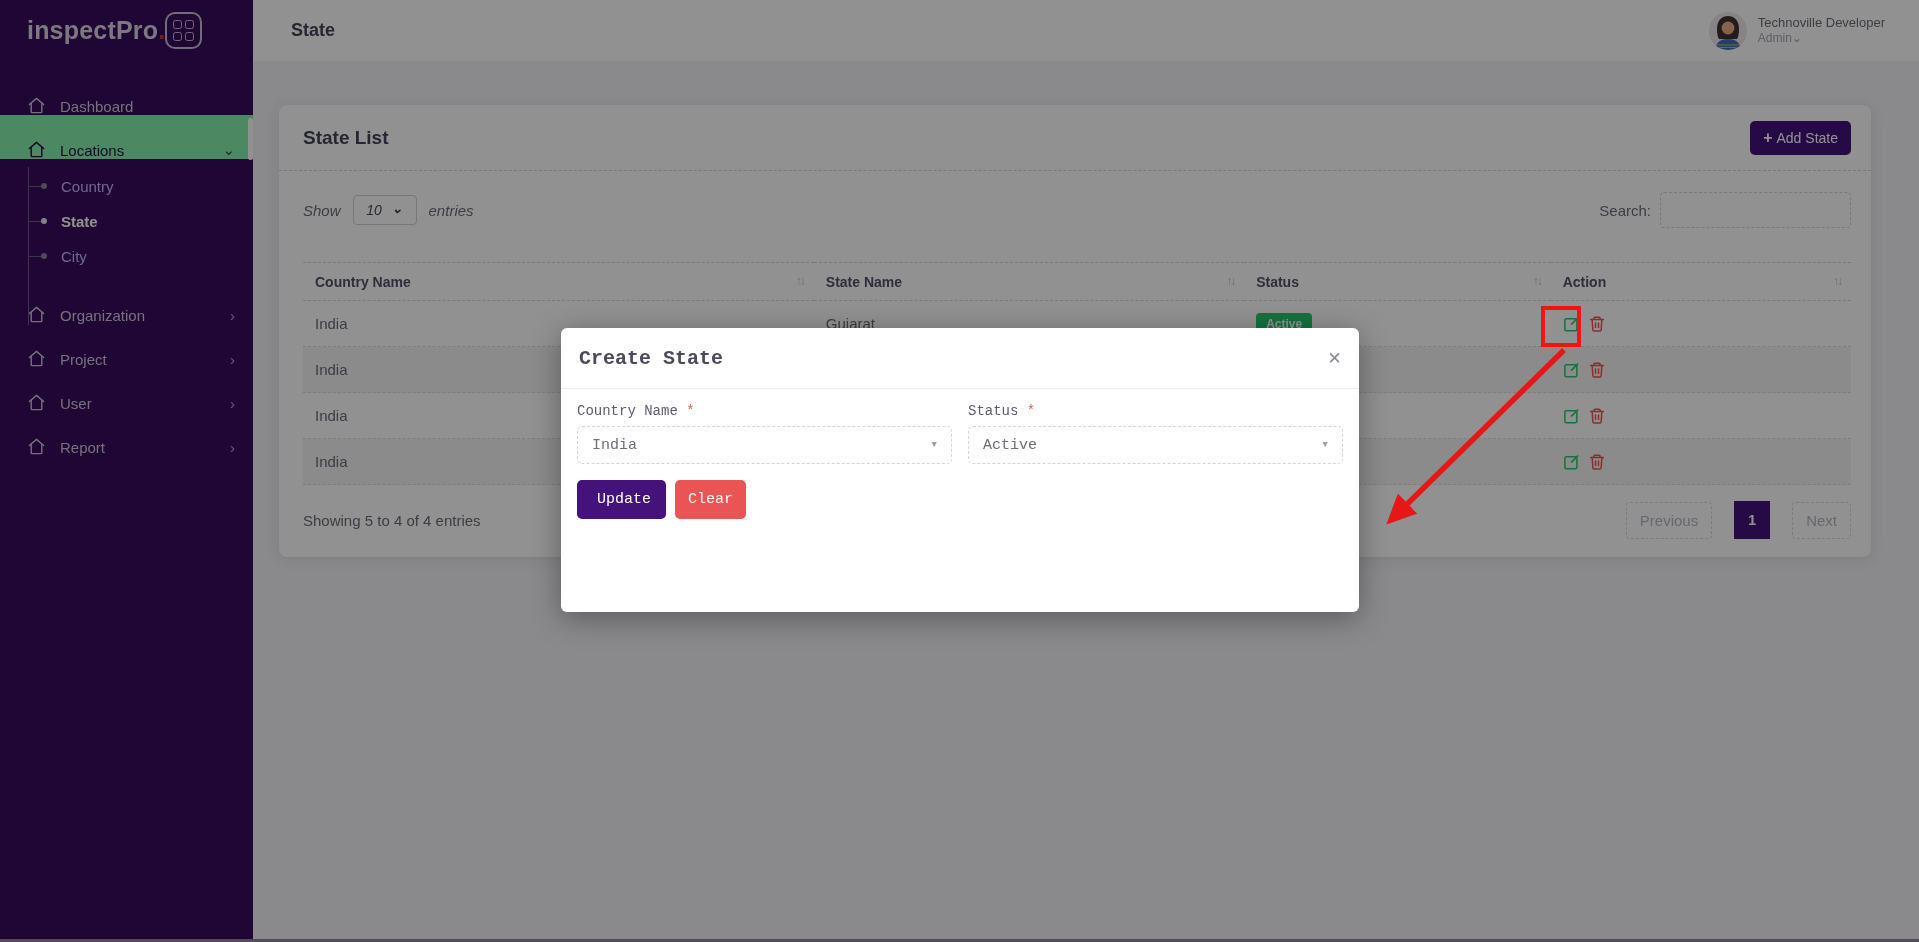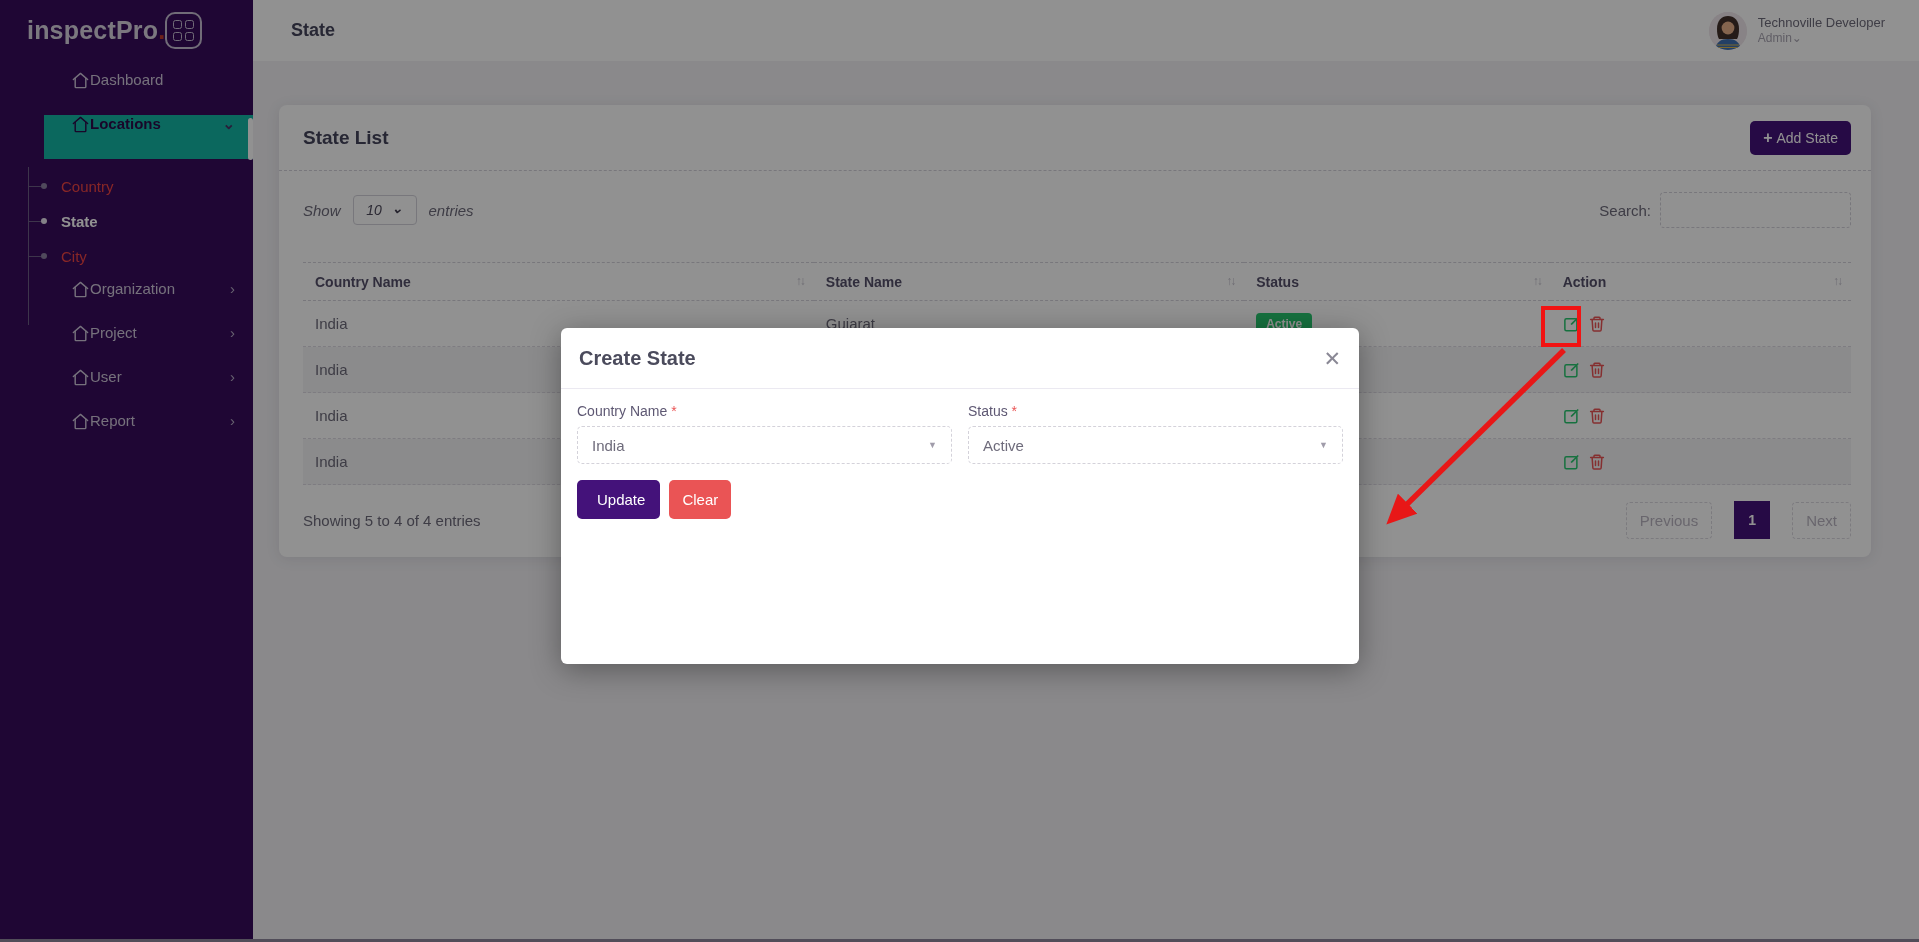--- a/index.html
+++ b/index.html
@@ -8,29 +8,29 @@
   .app { position:relative; width:1919px; height:942px; background:#f2f1f4; overflow:hidden; }
 
   
   .sidebar { position:absolute; left:0; top:0; width:253px; height:942px; background:#370c5c; z-index:10; }
   .logo-row { height:61px; display:flex; align-items:center; padding-left:27px; }
   .logo-text { font-size:25px; font-weight:bold; color:#d9d3e0; letter-spacing:.2px; }
   .logo-dot { color:#c43a2e; }
   .logo-badge { width:37px; height:37px; border:2px solid #c7bfd4; border-radius:10px; display:grid; grid-template-columns:9px 9px; grid-template-rows:9px 9px; gap:3px; align-content:center; justify-content:center; }
   .logo-badge i { border:1.8px solid #c7bfd4; border-radius:2.5px; display:block; }
   nav { padding-top:10px; }
-  .nav-item { height:44px; display:flex; align-items:flex-start; padding:0 18px 0 27px; color:#cfc7da; font-size:15px; gap:0; cursor:pointer;margin-left:44px; }
+  .nav-item { height:44px; display:flex; align-items:flex-end; padding:0 18px 0 27px; color:#cfc7da; font-size:15px; gap:14px; cursor:pointer; }
   .nav-item .home-ic { width:19px; height:19px; flex:0 0 auto; }
   .nav-item .chev { margin-left:auto; color:#b5abc5; font-size:15px; }
-  .nav-item.active { background:#14b8a6; color:#2c0b49; font-weight:bold; }
+  .nav-item.active { background:#86efac; color:#2c0b49; font-weight:normal; }
   .nav-item.active .chev { color:#4a3366; }
   .scroll-thumb { position:absolute; right:0px; top:118px; width:5px; height:42px; background:#ffffff; border-radius:3px; }
   .subtree { position:relative; padding:10px 0 6px; }
   .trunk { position:absolute; left:28px; top:8px; height:158px; width:1px; background:#6b5d85; }
-  .sub-item { height:35px; display:flex; align-items:center; color:#ef4444; font-size:15px; padding-left:61px; position:relative; cursor:pointer; }
+  .sub-item { height:35px; display:flex; align-items:center; color:#c4b5fd; font-size:15px; padding-left:61px; position:relative; cursor:pointer; }
   .sub-item .twig { position:absolute; left:28px; top:17px; width:13px; height:1px; background:#6b5d85; }
   .sub-item .dot { position:absolute; left:41px; top:14px; width:6px; height:6px; border-radius:50%; background:#8d80a3; }
   .sub-item.active { color:#ffffff; font-weight:bold; }
   .sub-item.active .dot { background:#e8e3ef; }
 
   
   .topbar { position:absolute; left:253px; top:0; right:0; height:61px; background:#ffffff; display:flex; align-items:center; padding:0 34px 0 38px; z-index:5; }
   .topbar-title { font-size:18px; font-weight:bold; color:#45455c; }
   .user { margin-left:auto; display:flex; align-items:center; gap:11px; cursor:pointer; }
   .avatar { width:38px; height:38px; border-radius:50%; overflow:hidden; background:#efe6ea; flex:0 0 auto; }
@@ -64,21 +64,21 @@
   .card-foot { display:flex; align-items:center; padding:16px 20px 0 24px; }
   .foot-info { font-size:15px; color:#6e6b7b; }
   .pager { margin-left:auto; display:flex; align-items:center; gap:22px; }
   .page-btn { height:37px; border:1px dashed #dbd9e0; color:#b9b4c0; font-size:15px; display:flex; align-items:center; justify-content:center; padding:0 13px; border-radius:4px; background:none; font-family:inherit; cursor:pointer; }
   .page-num { width:36px; height:38px; background:#44127a; color:#fff; font-size:14px; font-weight:bold; display:flex; align-items:center; justify-content:center; border:none; cursor:pointer; }
 
   .bottom-strip { position:absolute; left:0; bottom:0; width:100%; height:3px; background:#514d59; z-index:45; }
 
   
   .backdrop { position:absolute; inset:0; background:rgba(0,0,0,0.43); z-index:40; }
-  .modal { position:absolute; left:561px; top:328px; width:798px; height:336px; background:#ffffff; border-radius:6px; z-index:50; box-shadow:0 6px 30px rgba(0,0,0,.35); }
+  .modal { position:absolute; left:561px; top:328px; width:798px; height:284px; background:#ffffff; border-radius:6px; z-index:50; box-shadow:0 6px 30px rgba(0,0,0,.35);font-family:Liberation Mono, monospace; }
   .modal-head { height:61px; display:flex; align-items:center; padding:0 18px; border-bottom:1px solid #ebe9f1; }
   .modal-title { font-size:20px; font-weight:bold; color:#4b4b5c; }
   .modal-close { margin-left:auto; font-size:21px; color:#8a8895; background:none; border:none; cursor:pointer; line-height:1; font-family:inherit; }
   .modal-body { padding:14px 16px 0; }
   .form-grid { display:grid; grid-template-columns:1fr 1fr; column-gap:16px; row-gap:13px; }
   .field label { font-size:14px; color:#5e5873; display:block; margin-bottom:7px; }
   .req { color:#ea5455; }
   .control { height:38px; border:1px dashed #d4d2da; border-radius:5px; display:flex; align-items:center; justify-content:space-between; padding:0 14px; font-size:15px; color:#6e6b7b; background:#fff; cursor:pointer; }
   .control .caret { color:#a09caa; font-size:9px; }
   .text-control { width:100%; height:38px; border:1px dashed #d4d2da; border-radius:5px; padding:0 14px; font-size:16px; color:#5c5866; outline:none; background:#fff; font-family:inherit; }

